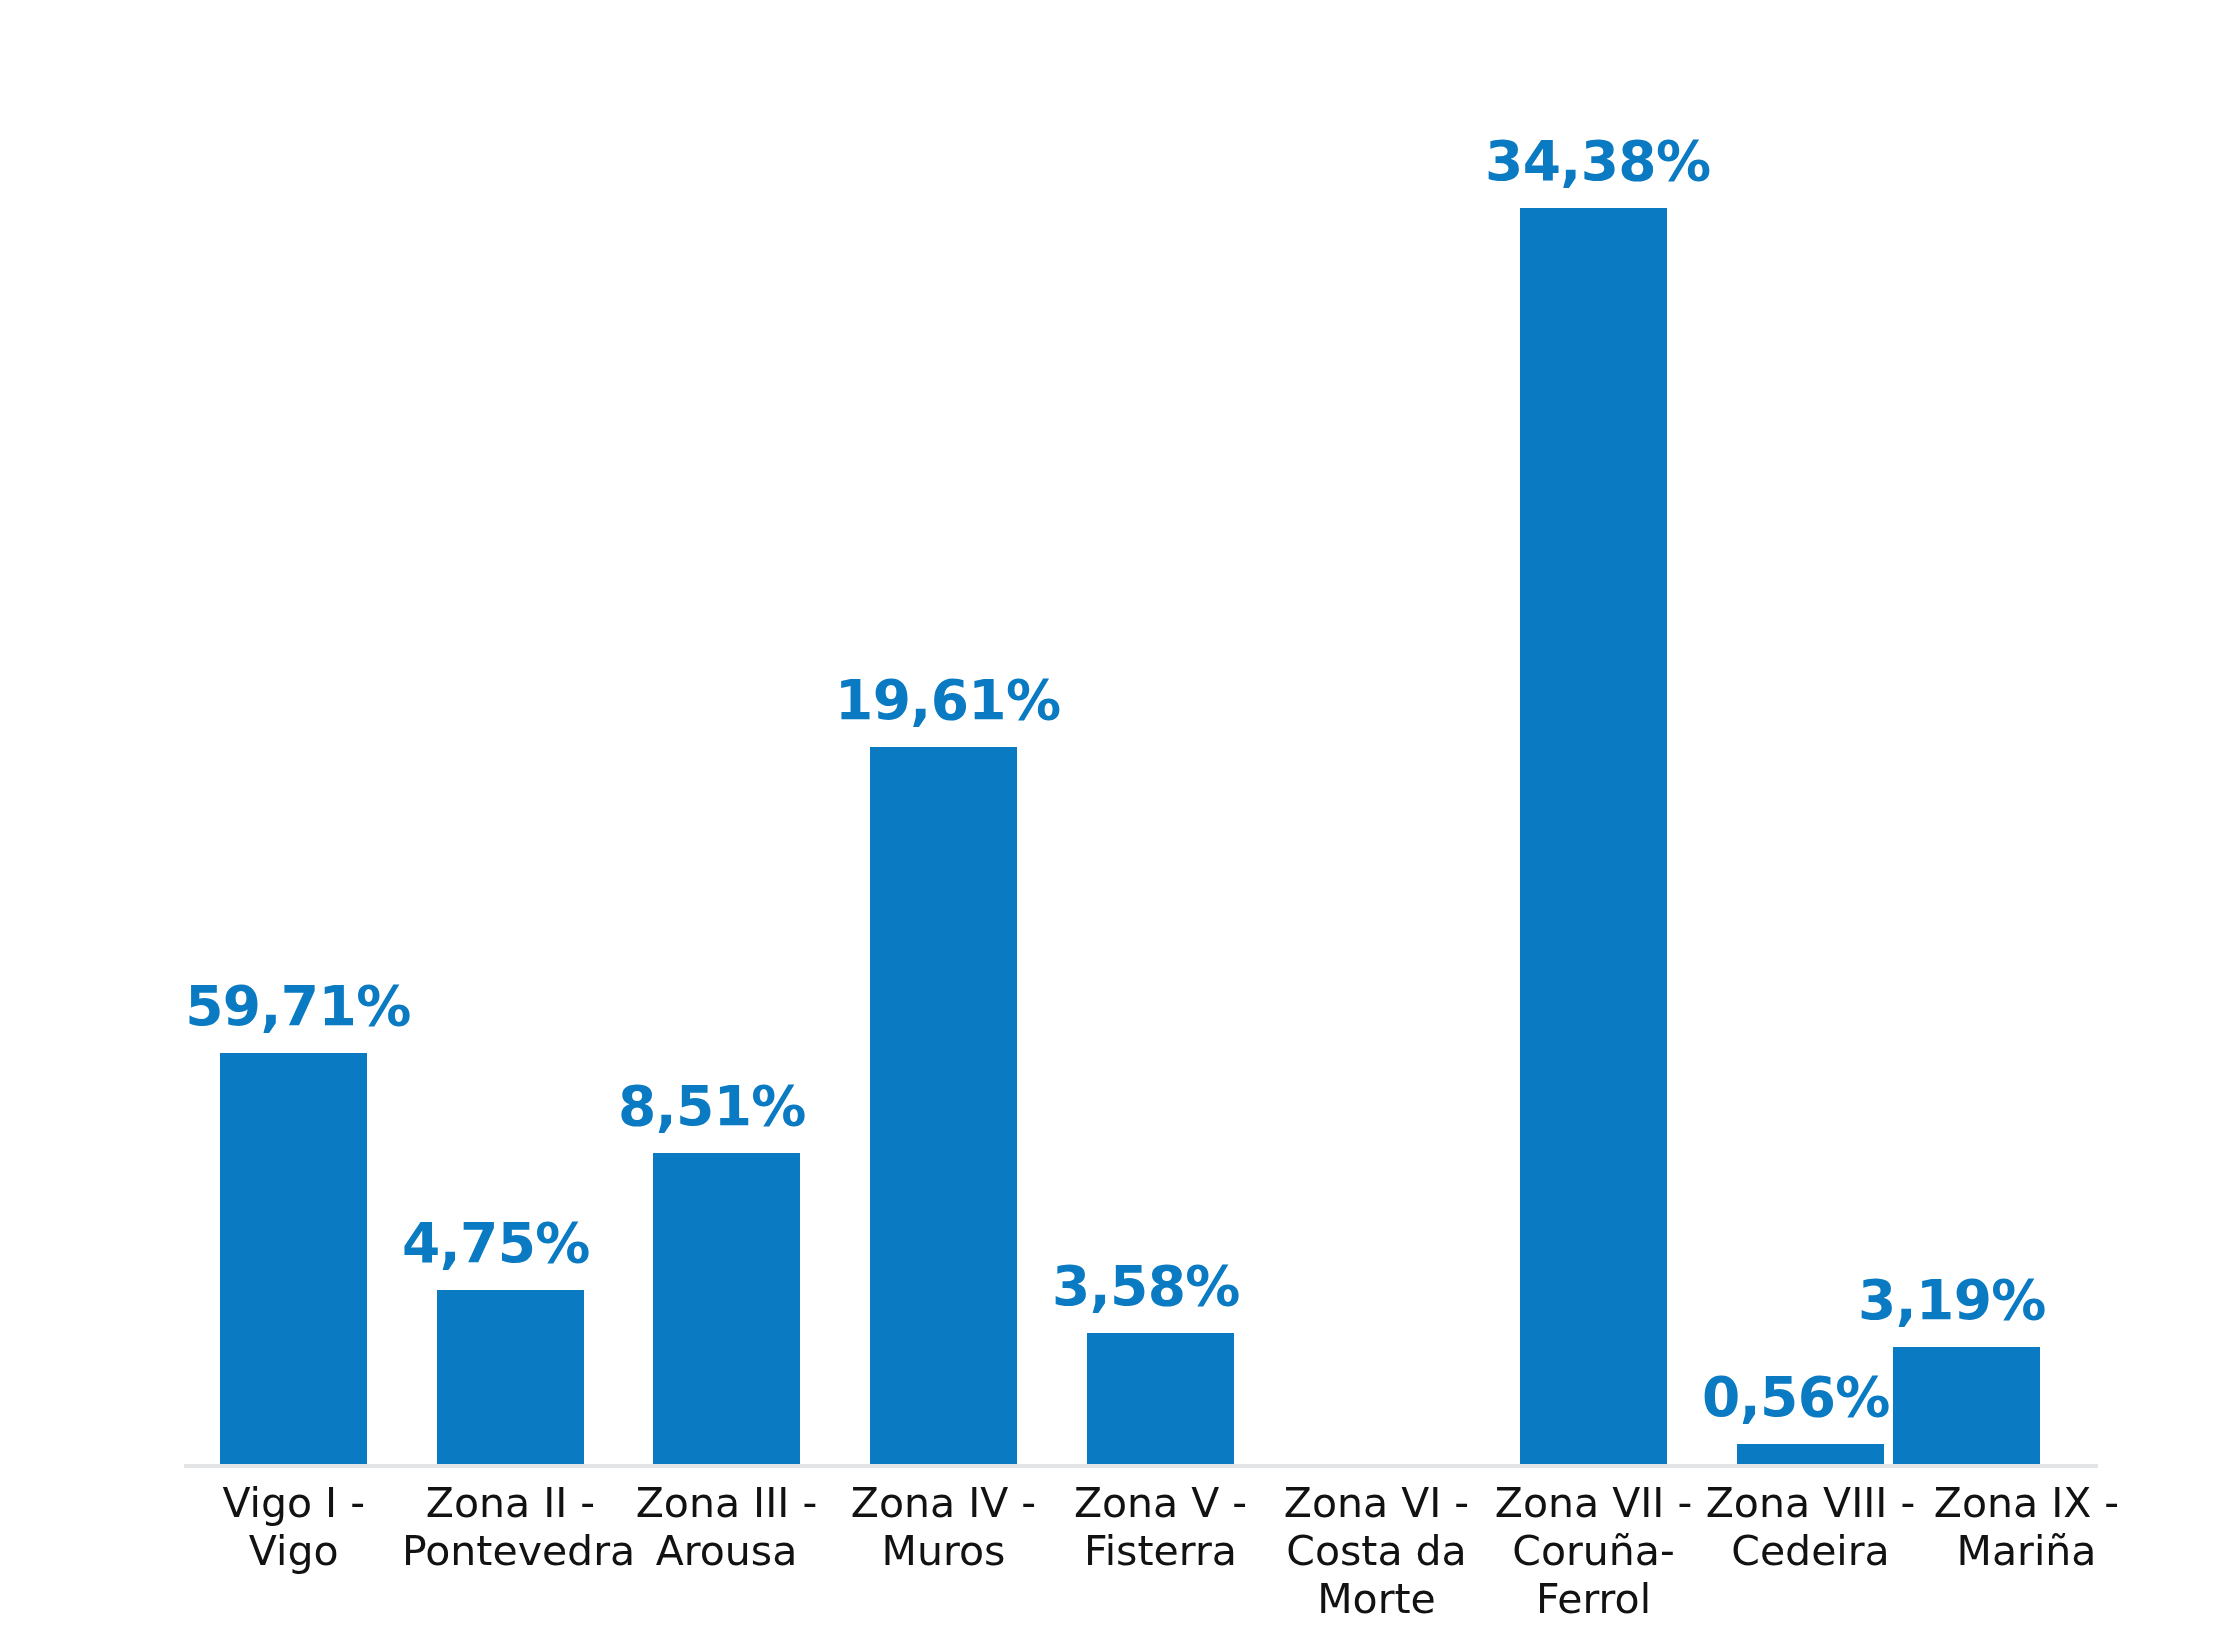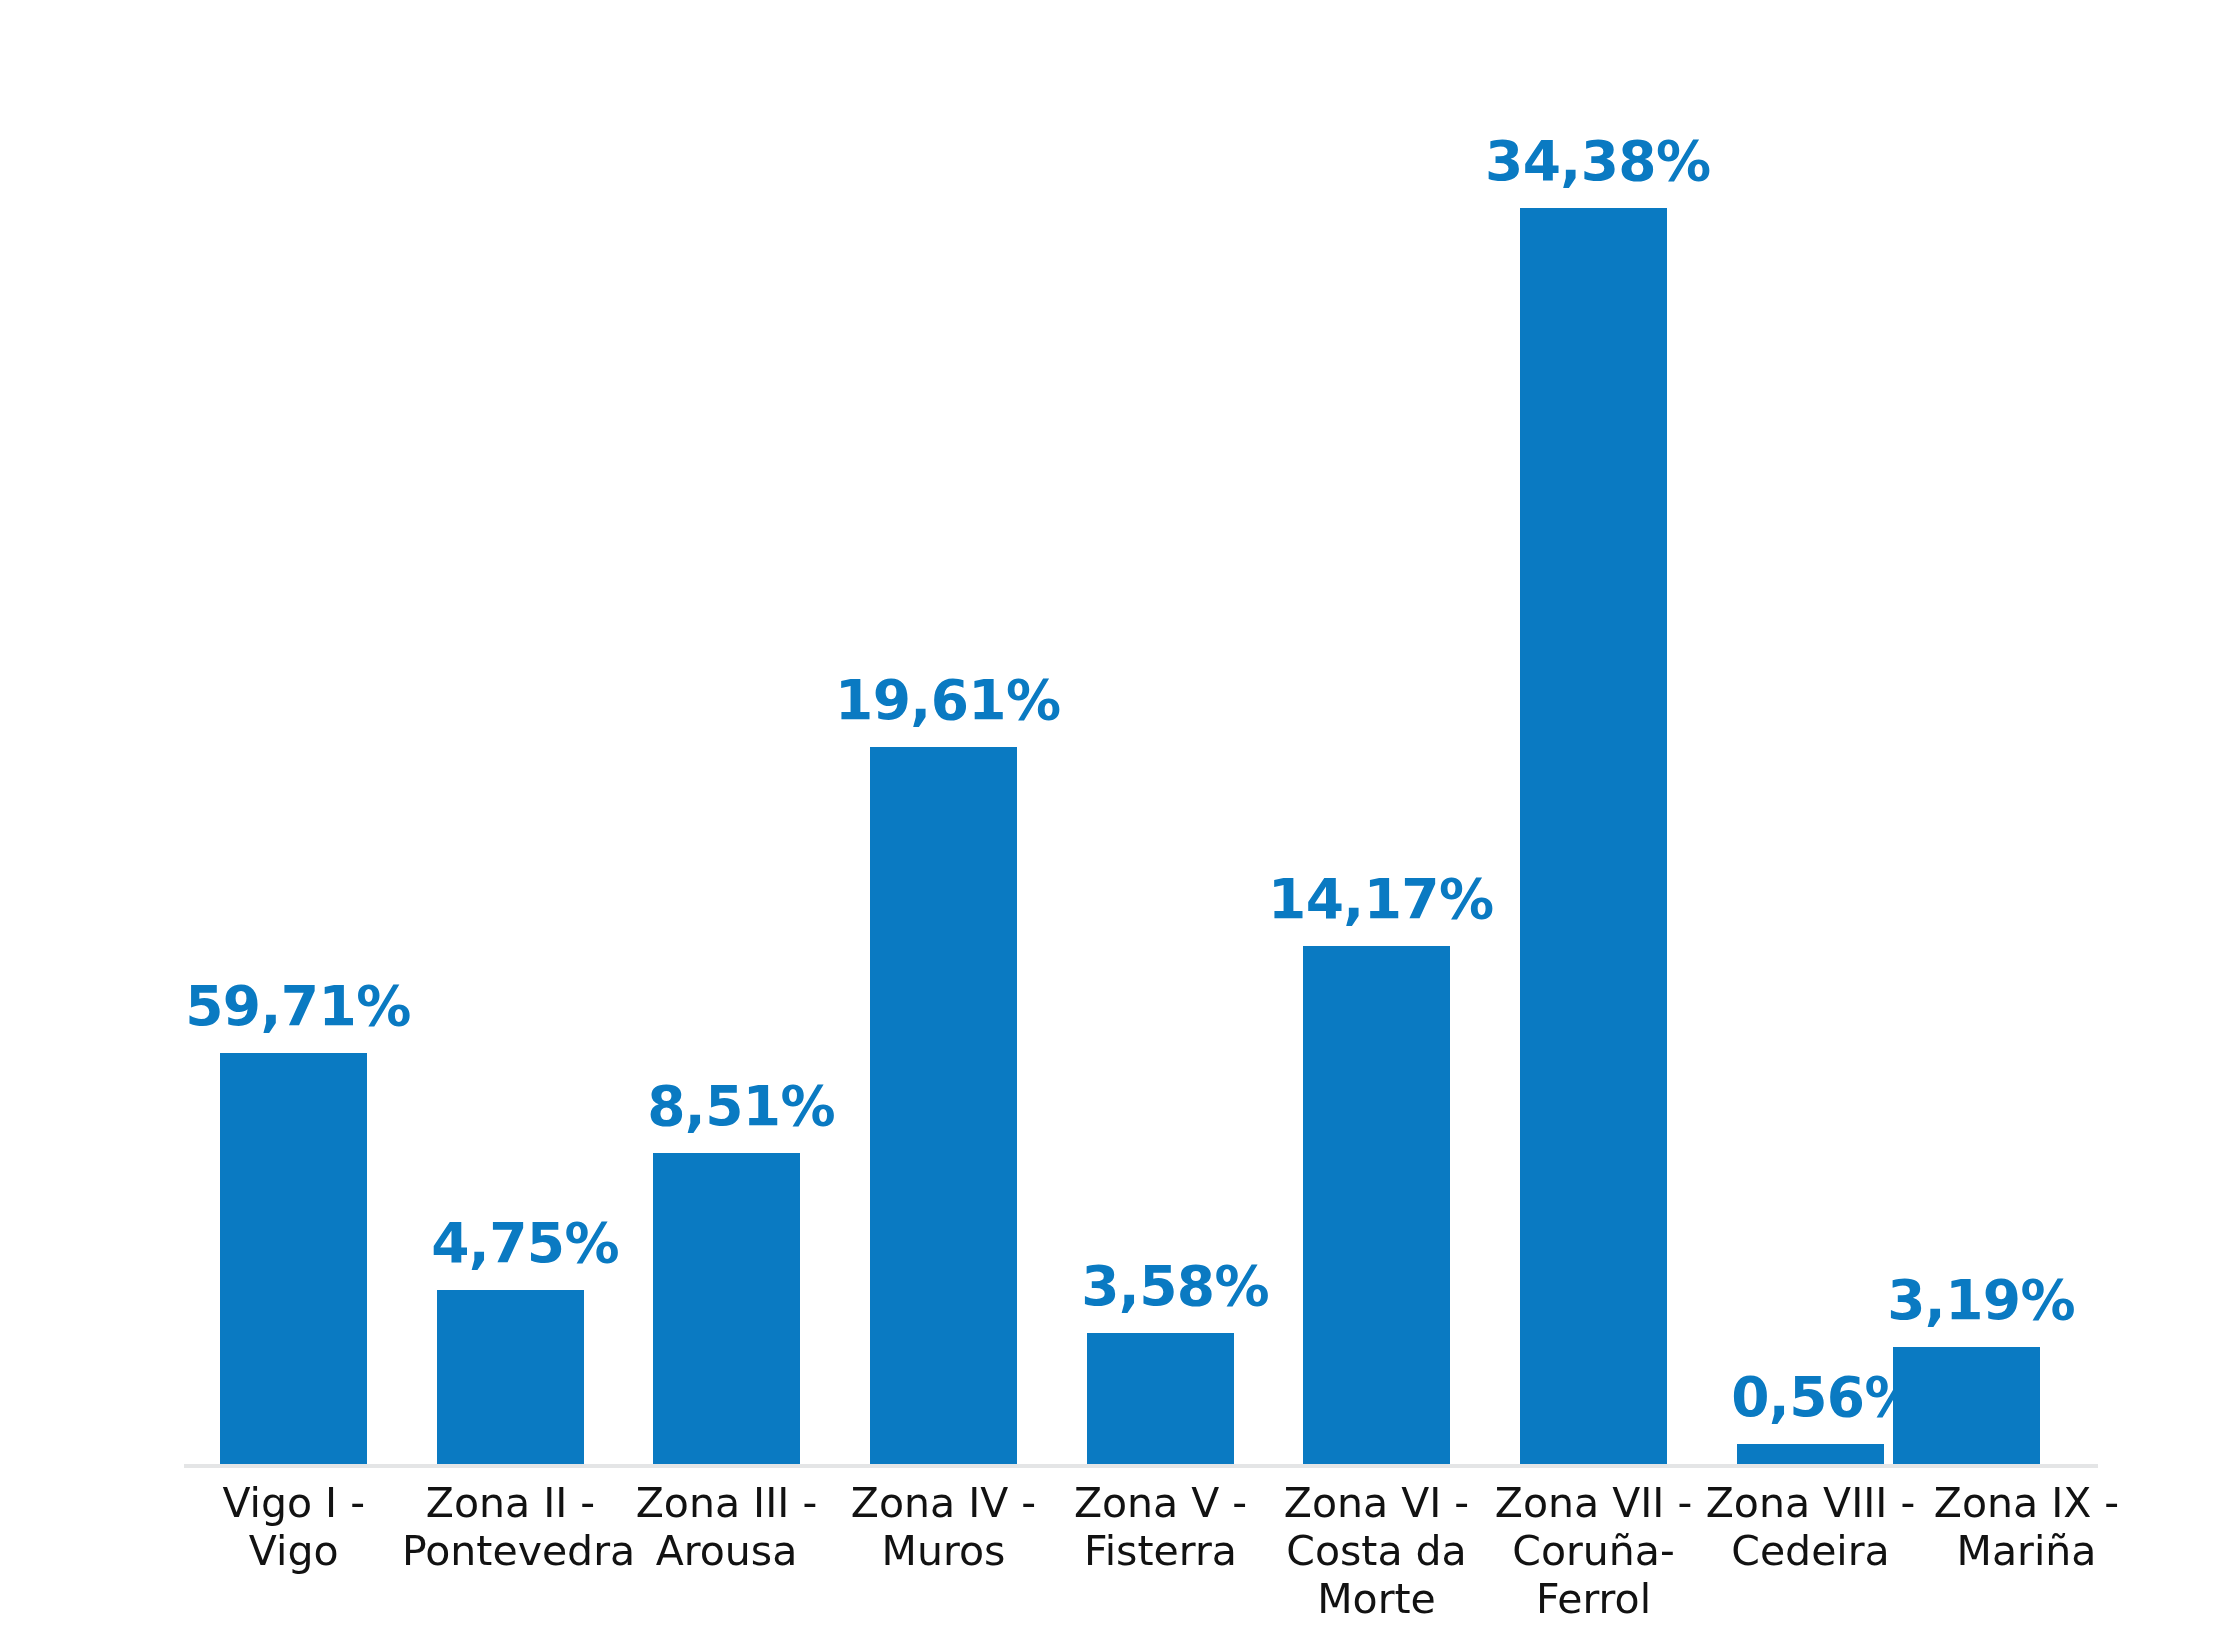--- a/index.html
+++ b/index.html
@@ -52,21 +52,21 @@
     bottom: 0;
     left: 35px;            
     width: 147px;
     background: #0a7ac2;
   }
 
   .bar-value {
     position: absolute;
     left: 0;
     width: 217px;
-    text-align: right;
+    text-align: left;
     font-family: "DejaVu Sans", sans-serif;
     font-weight: bold;
     font-size: 55px;
     line-height: 1;
     color: #0a7ac2;
     letter-spacing: -0.6px;
     white-space: nowrap;
   }
 
   
@@ -110,24 +110,20 @@
         <div class="bar-value" style="bottom: 330px; color: rgb(10, 122, 194);">8,51%</div>
       </div>
       <div class="bar-slot" style="left: 651px;">
         <div class="bar-rect" style="height: 717px; background: rgb(10, 122, 194);"></div>
         <div class="bar-value" style="bottom: 736px; color: rgb(10, 122, 194);">19,61%</div>
       </div>
       <div class="bar-slot" style="left: 868px;">
         <div class="bar-rect" style="height: 131px; background: rgb(10, 122, 194);"></div>
         <div class="bar-value" style="bottom: 150px; color: rgb(10, 122, 194);">3,58%</div>
       </div>
-      <div class="bar-slot" style="left: 1084px;">
-        <div class="bar-rect" style="height: 518px; background: rgb(10, 122, 194);"></div>
-        <div class="bar-value" style="bottom: 537px; color: rgb(10, 122, 194);">14,17%</div>
-      </div>
       <div class="bar-slot" style="left: 1301px;">
         <div class="bar-rect" style="height: 1256px; background: rgb(10, 122, 194);"></div>
         <div class="bar-value" style="bottom: 1275px; color: rgb(10, 122, 194);">34,38%</div>
       </div>
       <div class="bar-slot" style="left: 1518px;">
         <div class="bar-rect" style="height: 20.5px; background: rgb(10, 122, 194);"></div>
         <div class="bar-value" style="bottom: 39px; color: rgb(10, 122, 194);">0,56%</div>
       </div>
       <div class="bar-slot" style="left: 1674px;">
         <div class="bar-rect" style="height: 117px; background: rgb(10, 122, 194);"></div>

